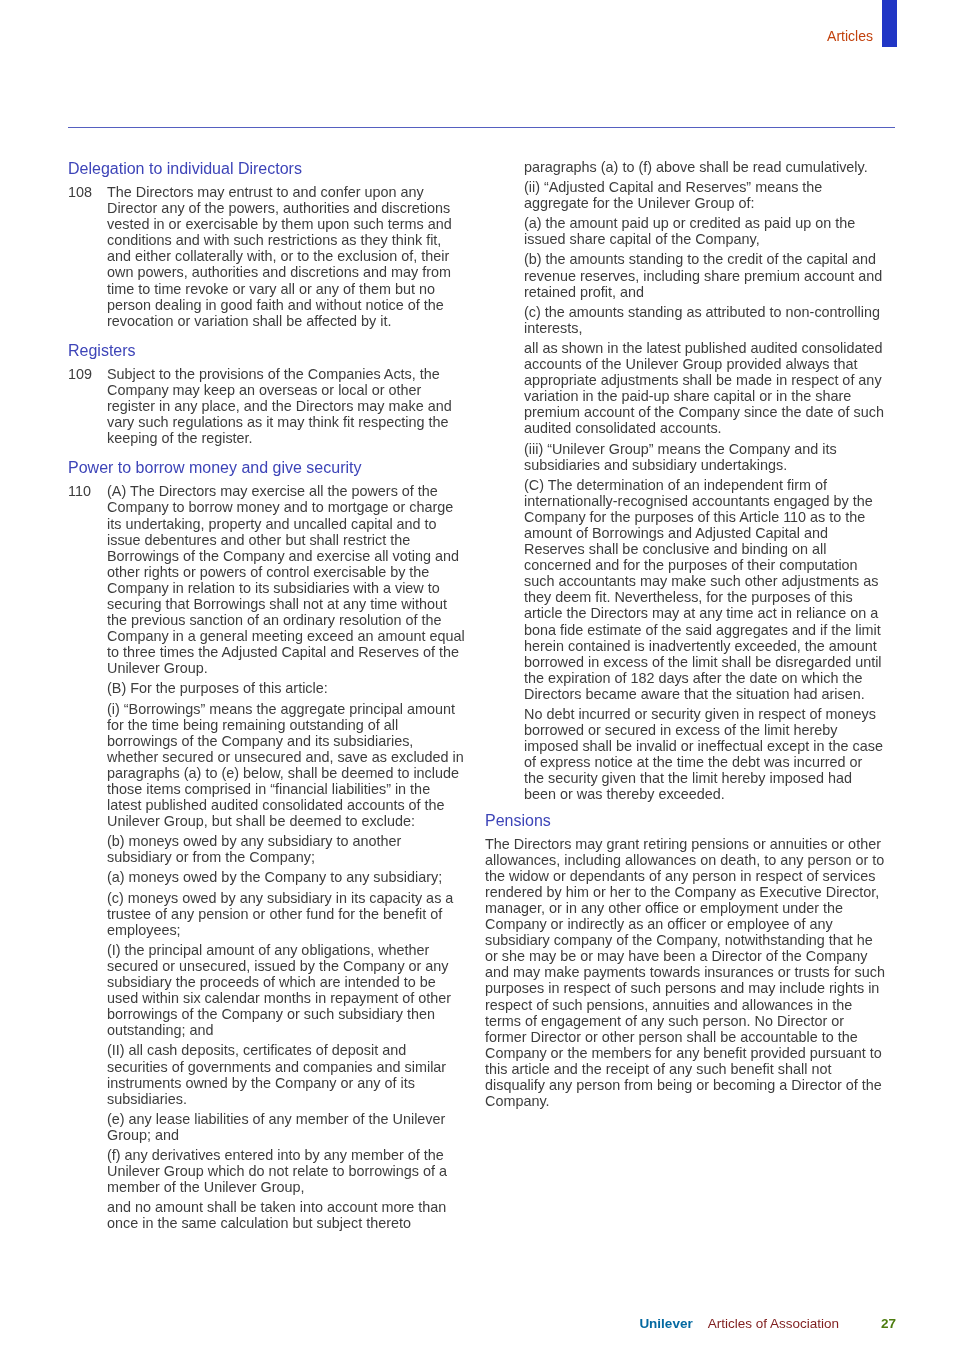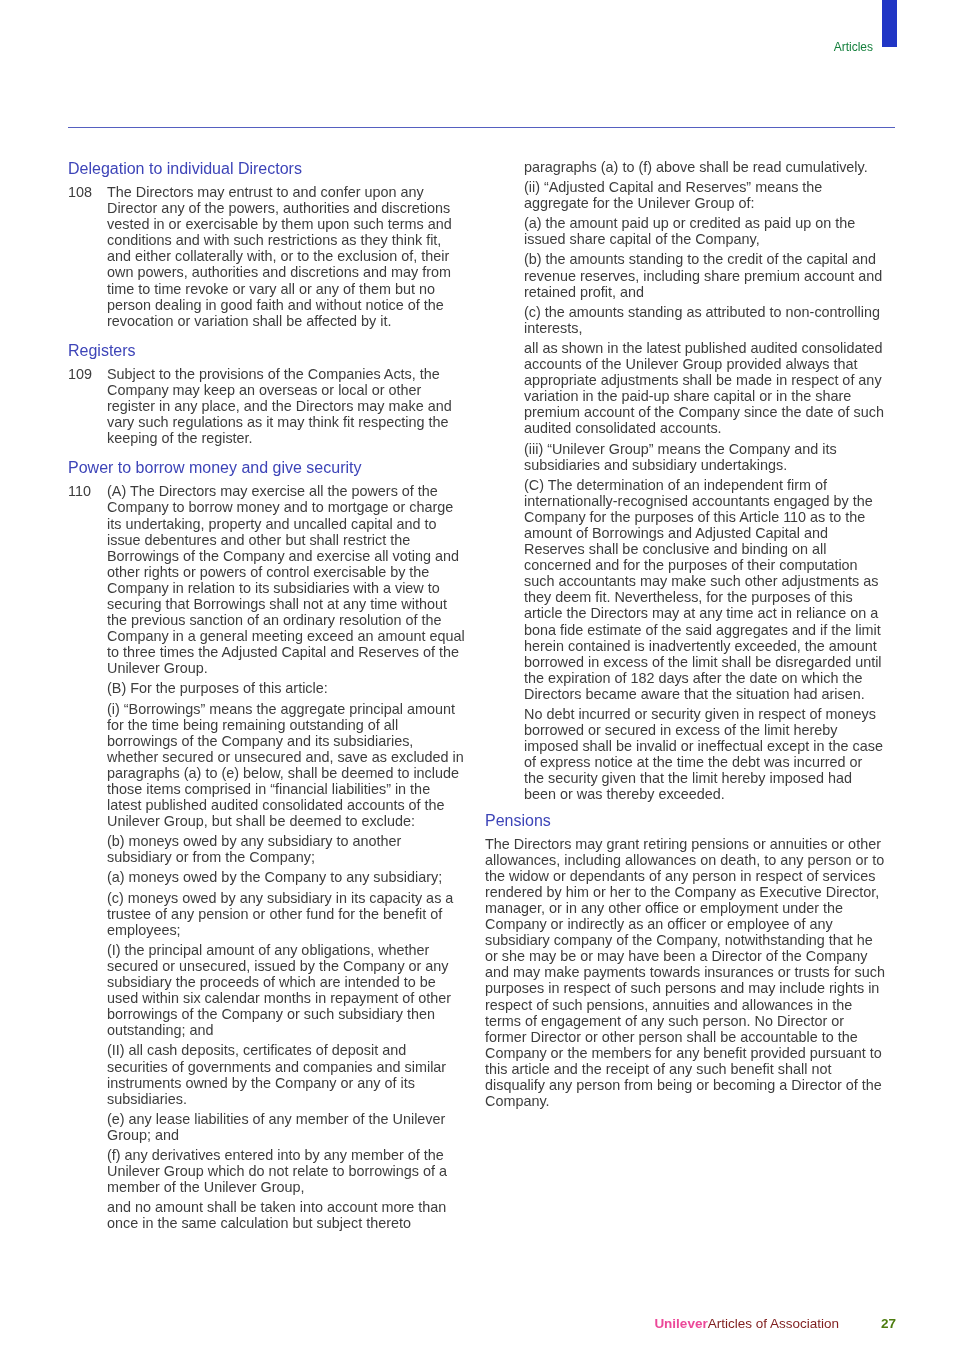--- a/index.html
+++ b/index.html
@@ -13,23 +13,23 @@
     color: #3d3d3d;
   }
   .accent-bar {
     position: absolute;
     top: 0; left: 882px;
     width: 15px; height: 47px;
     background: #2136c5;
   }
   .header-label {
     position: absolute;
-    top: 40px; right: 92px;
-    font-size: 12px;
-    color: #15803d;
+    top: 28px; right: 92px;
+    font-size: 14px;
+    color: #c2410c;
   }
   .rule {
     position: absolute;
     top: 127px; left: 68px;
     width: 827px;
     border-top: 1px solid #5560c0;
   }
   .columns {
     position: absolute;
     top: 159px; left: 68px;
@@ -55,21 +55,21 @@
   .item .body p, .cont p { margin: 0 0 4px 0; }
   .cont { padding-left: 39px; }
   .footer {
     position: absolute;
     top: 1316px; right: 69px;
     font-size: 13.5px;
     display: flex;
     align-items: baseline;
     white-space: nowrap;
   }
-  .footer .brand { color: #ec4899; font-weight: bold; margin-right: 0; }
+  .footer .brand { color: #0369a1; font-weight: bold; margin-right: 15px; }
   .footer .doc { color: #7f1d1d; }
   .footer .pageno { color: #4d7c0f; font-weight: bold; margin-left: 42px; }
 </style>
 </head>
 <body>
 
 <div class="page">
 
   <div class="accent-bar"></div>
   <div class="header-label">Articles</div>

